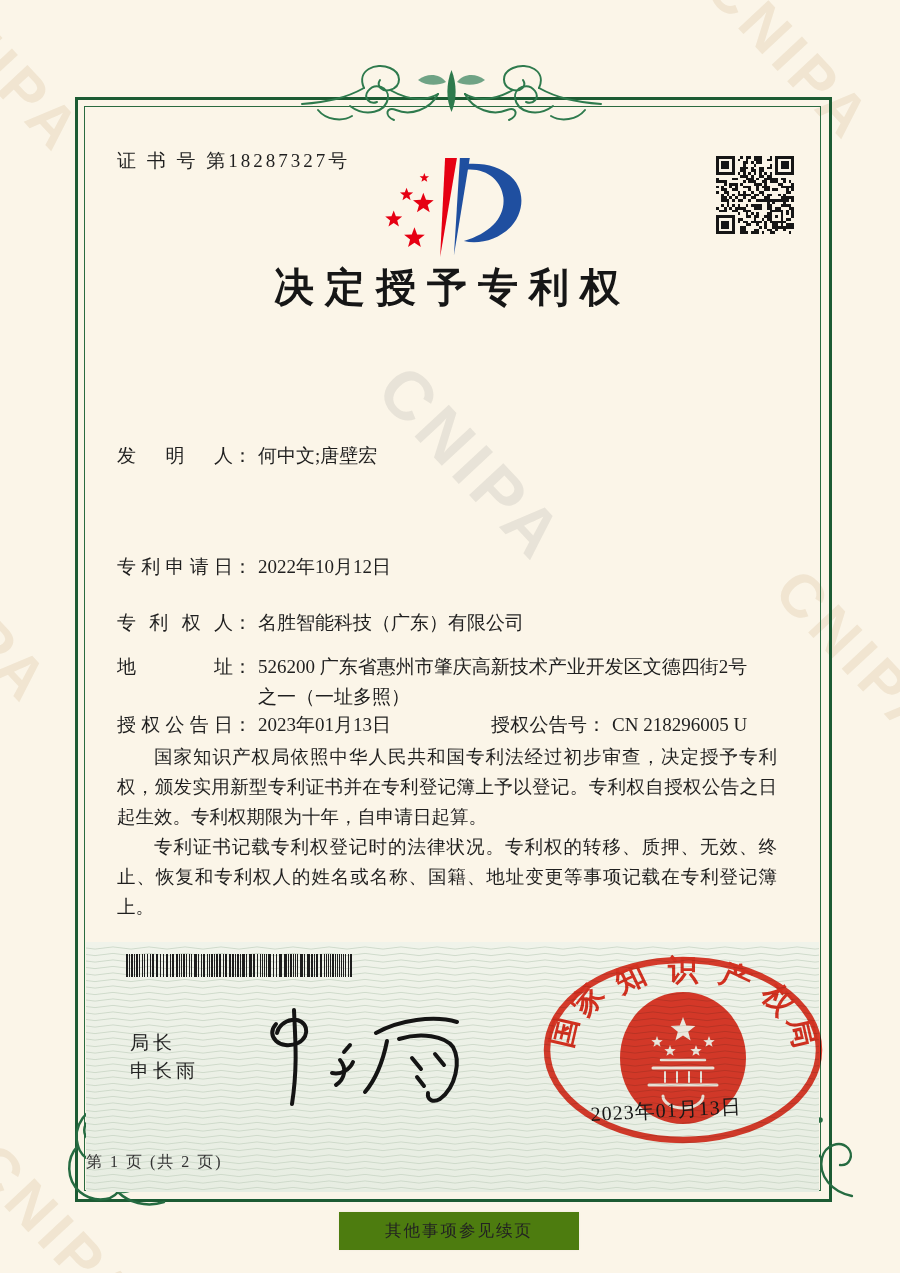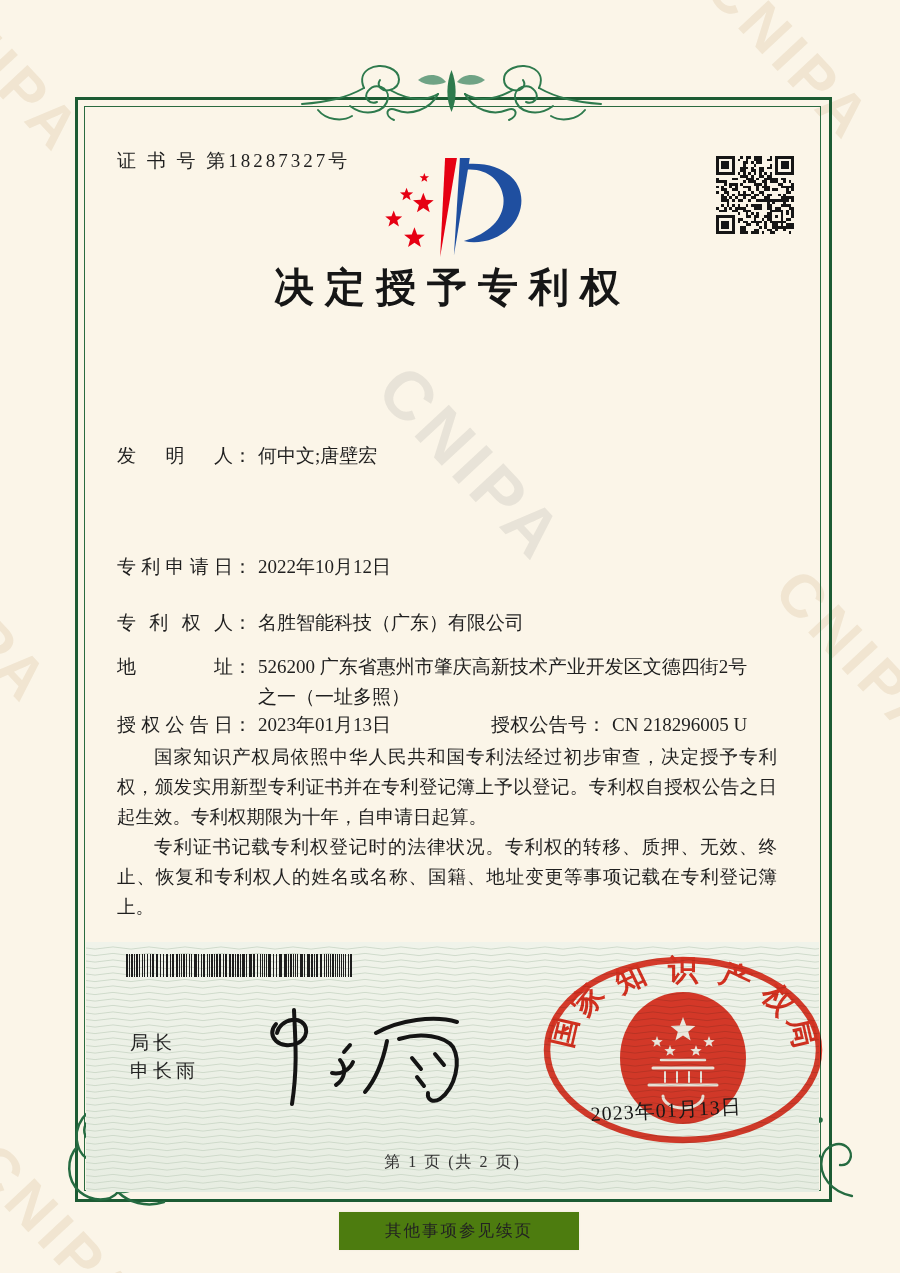--- a/index.html
+++ b/index.html
@@ -35,21 +35,21 @@
       line-height:30px;text-align:justify;}
   .paras p{margin:0;text-indent:2em;}
   
   .band{position:absolute;left:86px;top:942px;width:733px;height:250px;
       background:linear-gradient(#f0f3ea,#e7ede2);}
   .band svg.waves{position:absolute;left:0;top:0;}
   .barcode{position:absolute;left:38px;top:12px;}
   .director-title{position:absolute;left:44px;top:88px;font-size:19px;letter-spacing:4px;color:#222;}
   .director-name{position:absolute;left:44px;top:116px;font-size:19px;letter-spacing:4px;color:#222;}
   .signature{position:absolute;left:162px;top:60px;}
-  .page-info{position:absolute;left:0;top:210px;width:733px;text-align:center;
+  .page-info{position:absolute;left:0;top:210px;width:733px;text-align:left;
       font-size:16px;color:#333;letter-spacing:2px;}
   .seal{position:absolute;left:537px;top:948px;mix-blend-mode:multiply;}
   .footer-note{position:absolute;left:339px;top:1212px;width:240px;height:38px;
       background:#4d7c0f;text-align:center;line-height:38px;font-size:16.5px;color:#222;
       letter-spacing:2px;box-shadow:0 0 2px rgba(0,0,0,.06);}
 </style>
 </head>
 <body>
 
 <div class="page">

